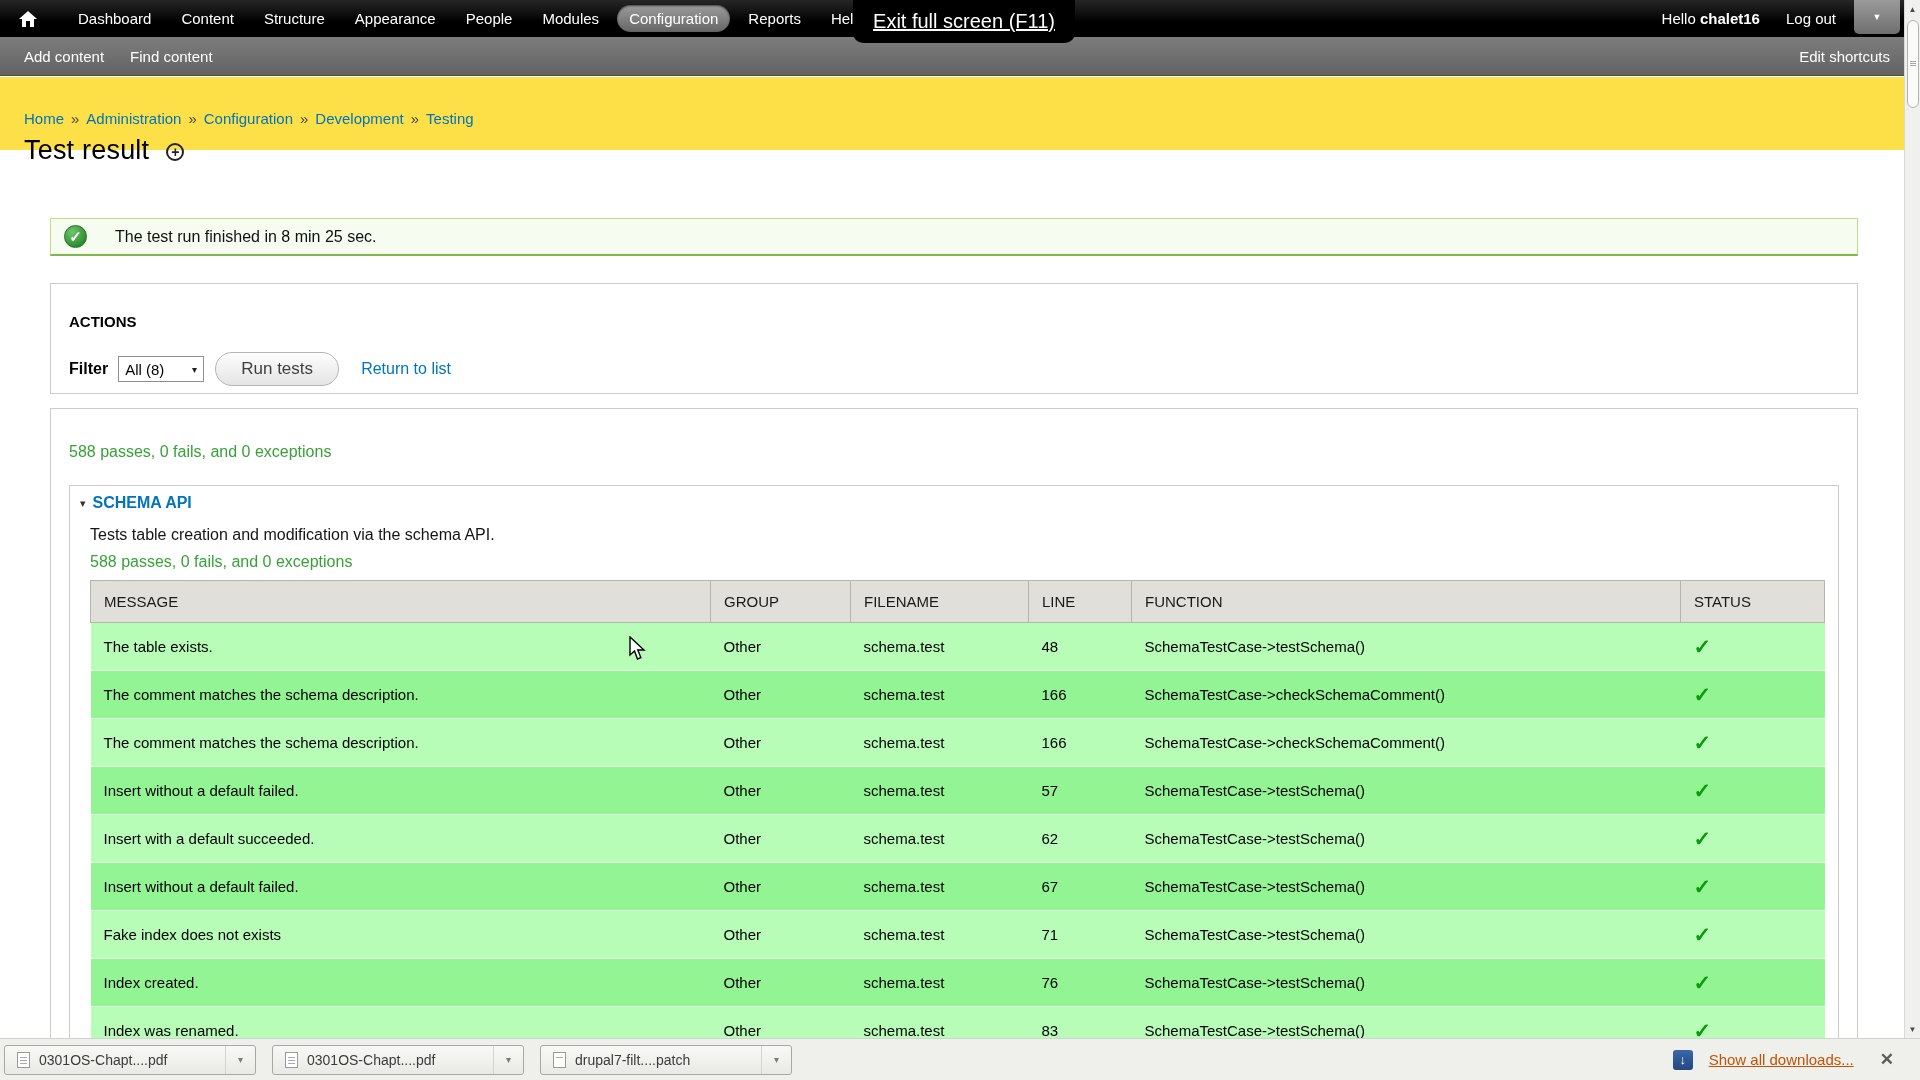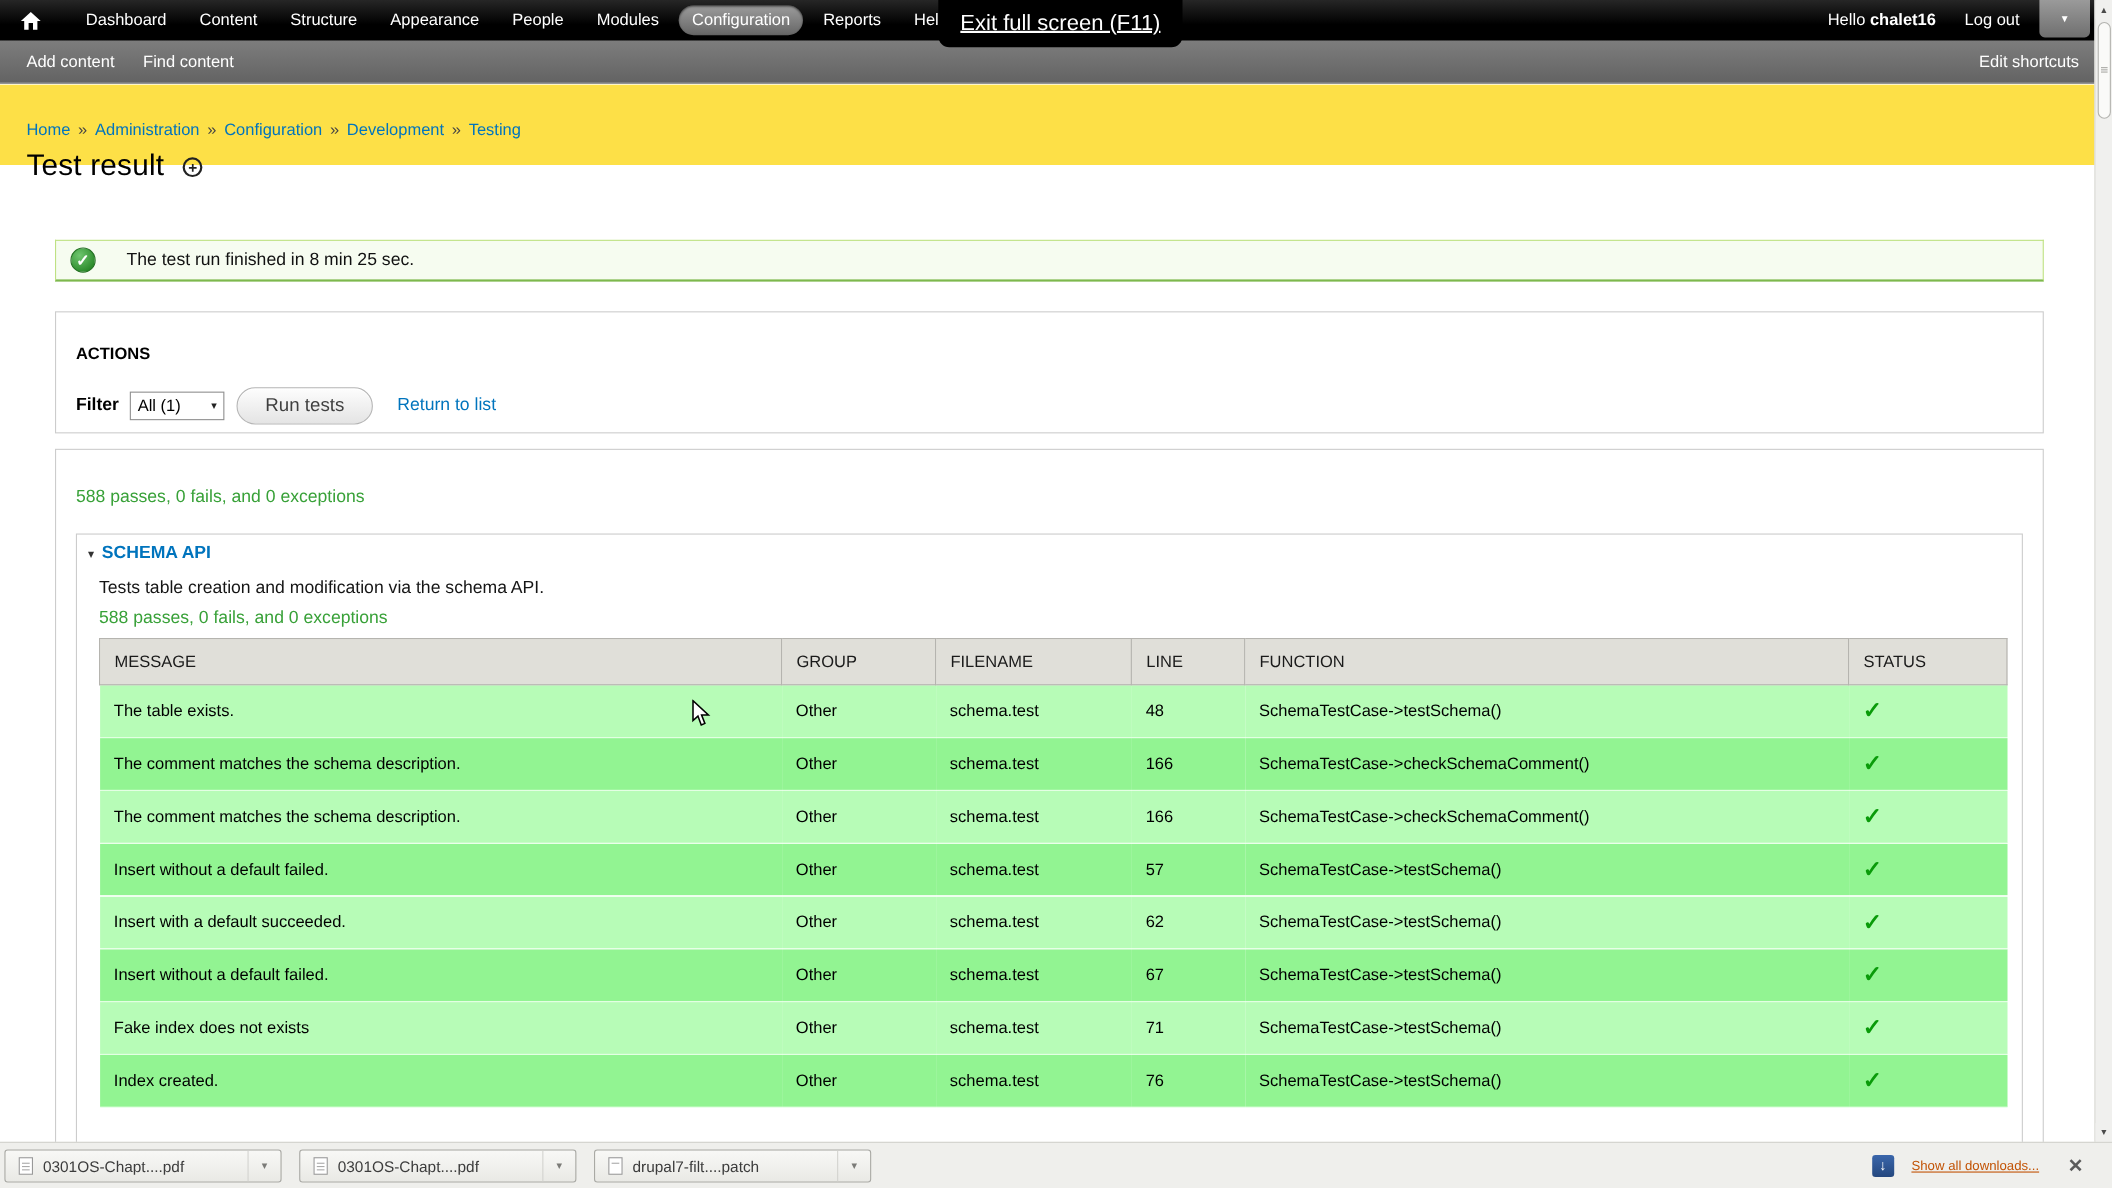--- a/index.html
+++ b/index.html
@@ -123,21 +123,21 @@
   .file-icon{width:13px;height:16px;background:#fff;border:1px solid #999;margin:0 9px 0 12px;
     position:relative;flex:none;}
   .file-icon i{position:absolute;left:2px;right:2px;height:1px;background:#aaa;}
   .file-icon i:nth-child(1){top:4px;}.file-icon i:nth-child(2){top:7px;}.file-icon i:nth-child(3){top:10px;}
   .dl-name{font-size:14px;color:#3c3c3c;flex:1;overflow:hidden;white-space:nowrap;}
   .dl-caret{width:30px;align-self:stretch;display:flex;align-items:center;justify-content:center;
     color:#7b7b78;font-size:10px;border-left:1px solid #d3d3cf;cursor:pointer;}
   .dl-right{margin-left:auto;display:flex;align-items:center;gap:16px;margin-right:18px;}
   .dl-all-icon{width:20px;height:20px;border-radius:3px;background:linear-gradient(#3a66ab,#24477e);
     color:#fff;font-size:13px;font-weight:bold;display:flex;align-items:center;justify-content:center;}
-  .show-all-link{font-size:12px;color:#c25305;text-decoration:underline;cursor:pointer;}
+  .show-all-link{font-size:15px;color:#c25305;text-decoration:underline;cursor:pointer;}
   .dl-close{font-size:17px;font-weight:bold;color:#5c5c5c;cursor:pointer;margin-left:10px;}
 
   
   .cursor{position:absolute;left:628px;top:636px;z-index:100;pointer-events:none;}
 </style>
 </head>
 <body>
 
 <div id="screen">
 
@@ -195,21 +195,21 @@
   <div class="status-message">
     <span class="status-check">✓</span>
     <span class="status-text">The test run finished in 8 min 25 sec.</span>
   </div>
 
   <div class="box actions-box">
     <div class="box-legend">ACTIONS</div>
     <div class="actions-row">
       <span class="filter-label">Filter</span>
       <div class="filter-select">
-        <span>All (1)</span>
+        <span>All (8)</span>
         <span class="caret">▾</span>
       </div>
       <button class="run-tests-btn">Run tests</button>
       <a class="return-link">Return to list</a>
     </div>
   </div>
 
   <div class="box results-box">
     <div class="pass-summary">588 passes, 0 fails, and 0 exceptions</div>
 
@@ -298,20 +298,28 @@
     <td class="status-cell">✓</td>
   </tr>
             <tr class="row-dark">
     <td>Index created.</td>
     <td>Other</td>
     <td>schema.test</td>
     <td>76</td>
     <td>SchemaTestCase-&gt;testSchema()</td>
     <td class="status-cell">✓</td>
   </tr>
+            <tr class="row-light">
+    <td>Index was renamed.</td>
+    <td>Other</td>
+    <td>schema.test</td>
+    <td>83</td>
+    <td>SchemaTestCase-&gt;testSchema()</td>
+    <td class="status-cell">✓</td>
+  </tr>
           </tbody>
       </table>
     </div>
   </div>
 
   <div class="v-scrollbar">
     <div class="scroll-btn up">
       <span>▲</span>
     </div>
     <div class="scroll-thumb"></div>

